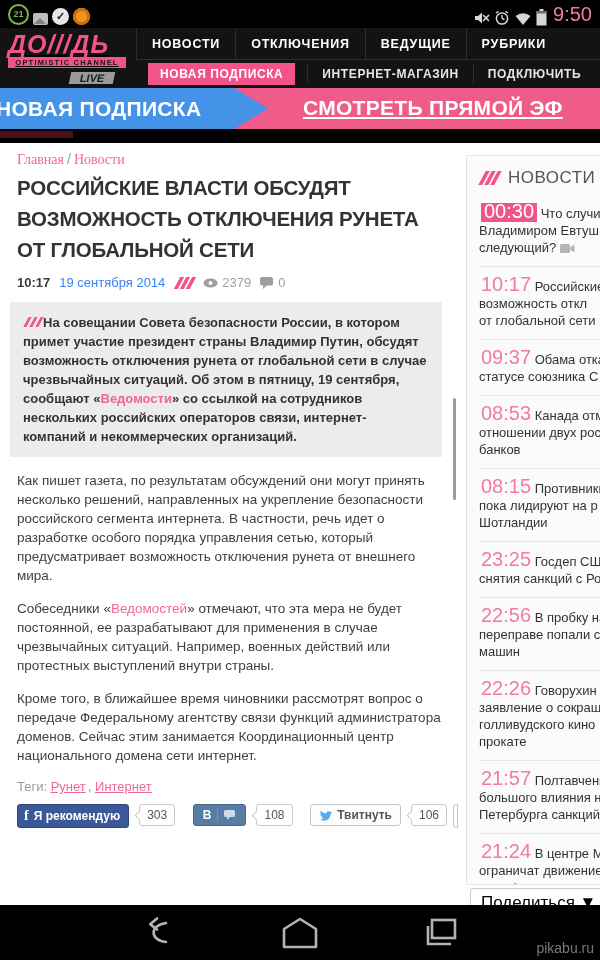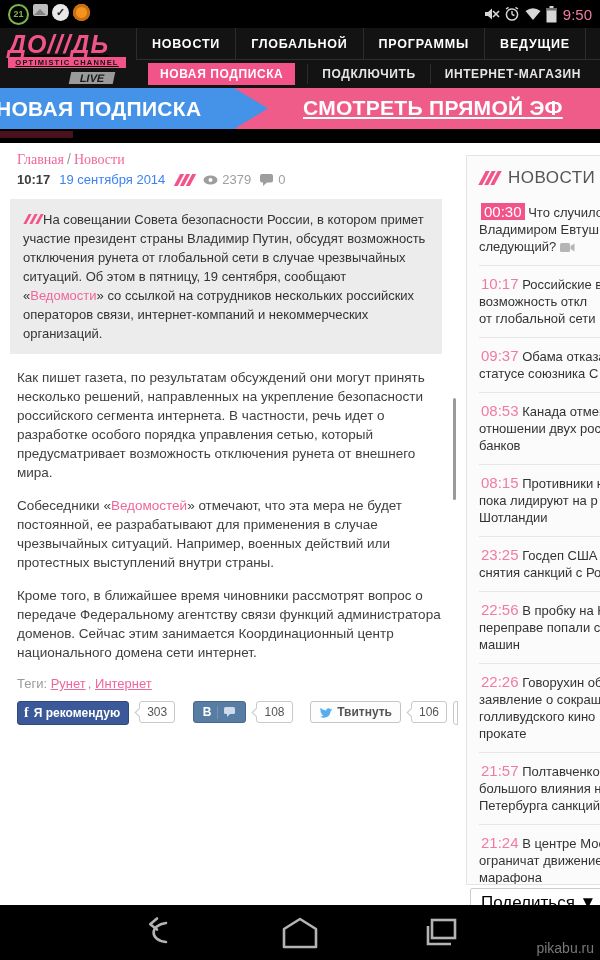--- a/index.html
+++ b/index.html
@@ -1,30 +1,30 @@
 <!DOCTYPE html>
 <html><head>
 <meta charset="utf-8">
 <style>
   html,body{margin:0;padding:0;}
   body{width:600px;height:960px;position:relative;overflow:hidden;background:#fff;
        font-family:"Liberation Sans",sans-serif;-webkit-font-smoothing:antialiased;}
   
   .status-bar{position:absolute;top:0;left:0;width:600px;height:28px;background:#000;
     display:flex;align-items:center;justify-content:space-between;padding:0 8px;box-sizing:border-box;}
-  .sb-left,.sb-right{display:flex;align-items:flex-start;gap:4px;}
+  .sb-left,.sb-right{display:flex;align-items:flex-end;gap:4px;}
   .sb-badge{width:17px;height:17px;border:2px solid #7ab648;border-radius:50%;color:#7ab648;
     font-size:9px;font-weight:bold;display:flex;align-items:center;justify-content:center;}
   .sb-gallery{width:15px;height:12px;background:#bdbdbd;border-radius:2px;position:relative;overflow:hidden;}
   .sb-gallery:after{content:"";position:absolute;left:1px;bottom:1px;border-left:6px solid transparent;
     border-right:6px solid transparent;border-bottom:6px solid #828282;}
   .sb-check{width:17px;height:17px;background:#e8e8e8;border-radius:50%;color:#222;font-size:11px;
     font-weight:bold;display:flex;align-items:center;justify-content:center;}
   .sb-orange{width:17px;height:17px;background:#f59321;border-radius:50%;box-shadow:inset 0 0 0 3px #c96f12;}
-  .sb-time{color:#fff;font-size:15px;margin-left:2px;}
+  .sb-time{color:#fff;font-size:20px;margin-left:2px;}
   .sicon{display:block;}
   
   .app-header{position:absolute;top:28px;left:0;width:600px;height:60px;background:#131313;}
   .logo{position:absolute;left:8px;top:3px;width:128px;text-decoration:underline;}
   .logo-word{color:#f2548a;font-weight:bold;font-size:25px;letter-spacing:1px;font-style:italic;line-height:26px;}
   .logo-sub{background:#f2548a;color:#151515;font-size:7.5px;font-weight:bold;letter-spacing:1.2px;
     padding:1px 3px;text-align:center;width:118px;box-sizing:border-box;}
   .logo-live{background:#9a9a9a;color:#1a1a1a;font-size:11px;font-weight:bold;padding:0 10px;
     display:inline-block;transform:skewX(-12deg);margin-left:62px;margin-top:2px;}
   .nav-row1{position:absolute;left:136px;top:0;width:464px;height:31px;display:flex;align-items:center;}
@@ -55,21 +55,21 @@
   .article-title{font-size:20.5px;font-weight:bold;color:#333;line-height:31px;letter-spacing:-.2px;
     margin:2px 0 10px 0;width:432px;}
   .meta{display:flex;align-items:center;gap:9px;font-size:13px;margin-bottom:12px;}
   .meta .m-time{color:#3e3e3e;font-weight:bold;}
   .meta .m-date{color:#3b82f6;}
   .meta .m-views,.meta .m-comments{color:#9e9e9e;display:flex;align-items:center;gap:4px;}
   .slashes{position:relative;display:inline-block;width:20px;height:12px;}
   .slashes i{position:absolute;top:0;bottom:0;width:3.5px;background:#f2548a;transform:skewX(-28deg);}
   .slashes i:nth-child(1){left:3px}.slashes i:nth-child(2){left:9px}.slashes i:nth-child(3){left:15px}
   .lead{background:#ececec;margin:0 3px 14px -7px;padding:11px 13px;width:432px;box-sizing:border-box;}
-  .lead-text{font-size:13px;font-weight:normal;color:#333;line-height:18px;}
+  .lead-text{font-size:13px;font-weight:bold;color:#333;line-height:18px;}
   .lead .slashes{width:16px;height:10px;margin-right:4px;}
   .lead .slashes i{width:3px;}
   .link-pink{color:#f0669a;cursor:pointer;}
   .para{font-size:13.5px;color:#3f3f3f;line-height:19px;margin:0 0 14px 0;width:430px;}
   .tags{font-size:13px;color:#9a9a9a;margin:6px 0 10px 0;}
   .tags a{color:#f0669a;text-decoration:underline;cursor:pointer;margin-right:2px;}
   
   .social-row{display:flex;align-items:flex-start;gap:6px;margin-top:4px;}
   .btn-fb{background:#3b5998;border:1px solid #30487c;border-radius:3px;color:#fff;font-size:12px;
     font-weight:bold;padding:3px 8px 3px 6px;display:flex;align-items:center;gap:5px;white-space:nowrap;}
@@ -141,49 +141,49 @@
 </div>
 
 <div class="app-header">
   <div class="logo">
     <div class="logo-word">ДО///ДЬ</div>
     <div class="logo-sub">OPTIMISTIC CHANNEL</div>
     <div class="logo-live">LIVE</div>
   </div>
   <div class="nav-row1">
       <div class="nav-item">НОВОСТИ</div>
-      <div class="nav-item">ГЛОБАЛЬНОЙ</div>
-      <div class="nav-item">ПРОГРАММЫ</div>
+      <div class="nav-item">ОТКЛЮЧЕНИЯ</div>
       <div class="nav-item">ВЕДУЩИЕ</div>
       <div class="nav-item">РУБРИКИ</div>
     </div>
   <div class="nav-rule"></div>
   <div class="nav-row2">
       <div class="nav2-item hl">НОВАЯ ПОДПИСКА</div>
+      <div class="nav2-item">ИНТЕРНЕТ-МАГАЗИН</div>
       <div class="nav2-item">ПОДКЛЮЧИТЬ</div>
-      <div class="nav2-item">ИНТЕРНЕТ-МАГАЗИН</div>
     </div>
 </div>
 
 <div class="banner">
   <div class="banner-pink"></div>
   <div class="banner-blue">
     <span>НОВАЯ ПОДПИСКА</span>
   </div>
   <a class="banner-link">СМОТРЕТЬ ПРЯМОЙ ЭФ</a>
   <div class="banner-photo"></div>
 </div>
 
 <div class="content">
 
   <div class="main">
     <div class="breadcrumb">
       <a>Главная</a><span class="crumb-sep">/</span><a>Новости</a>
     </div>
 
+    <h1 class="article-title">РОССИЙСКИЕ ВЛАСТИ ОБСУДЯТ ВОЗМОЖНОСТЬ ОТКЛЮЧЕНИЯ РУНЕТА ОТ ГЛОБАЛЬНОЙ СЕТИ</h1>
 
     <div class="meta">
       <span class="m-time">10:17</span>
       <span class="m-date">19 сентября 2014</span>
       <span class="slashes">
           <i></i>
           <i></i>
           <i></i>
         </span>
       <span class="m-views">

